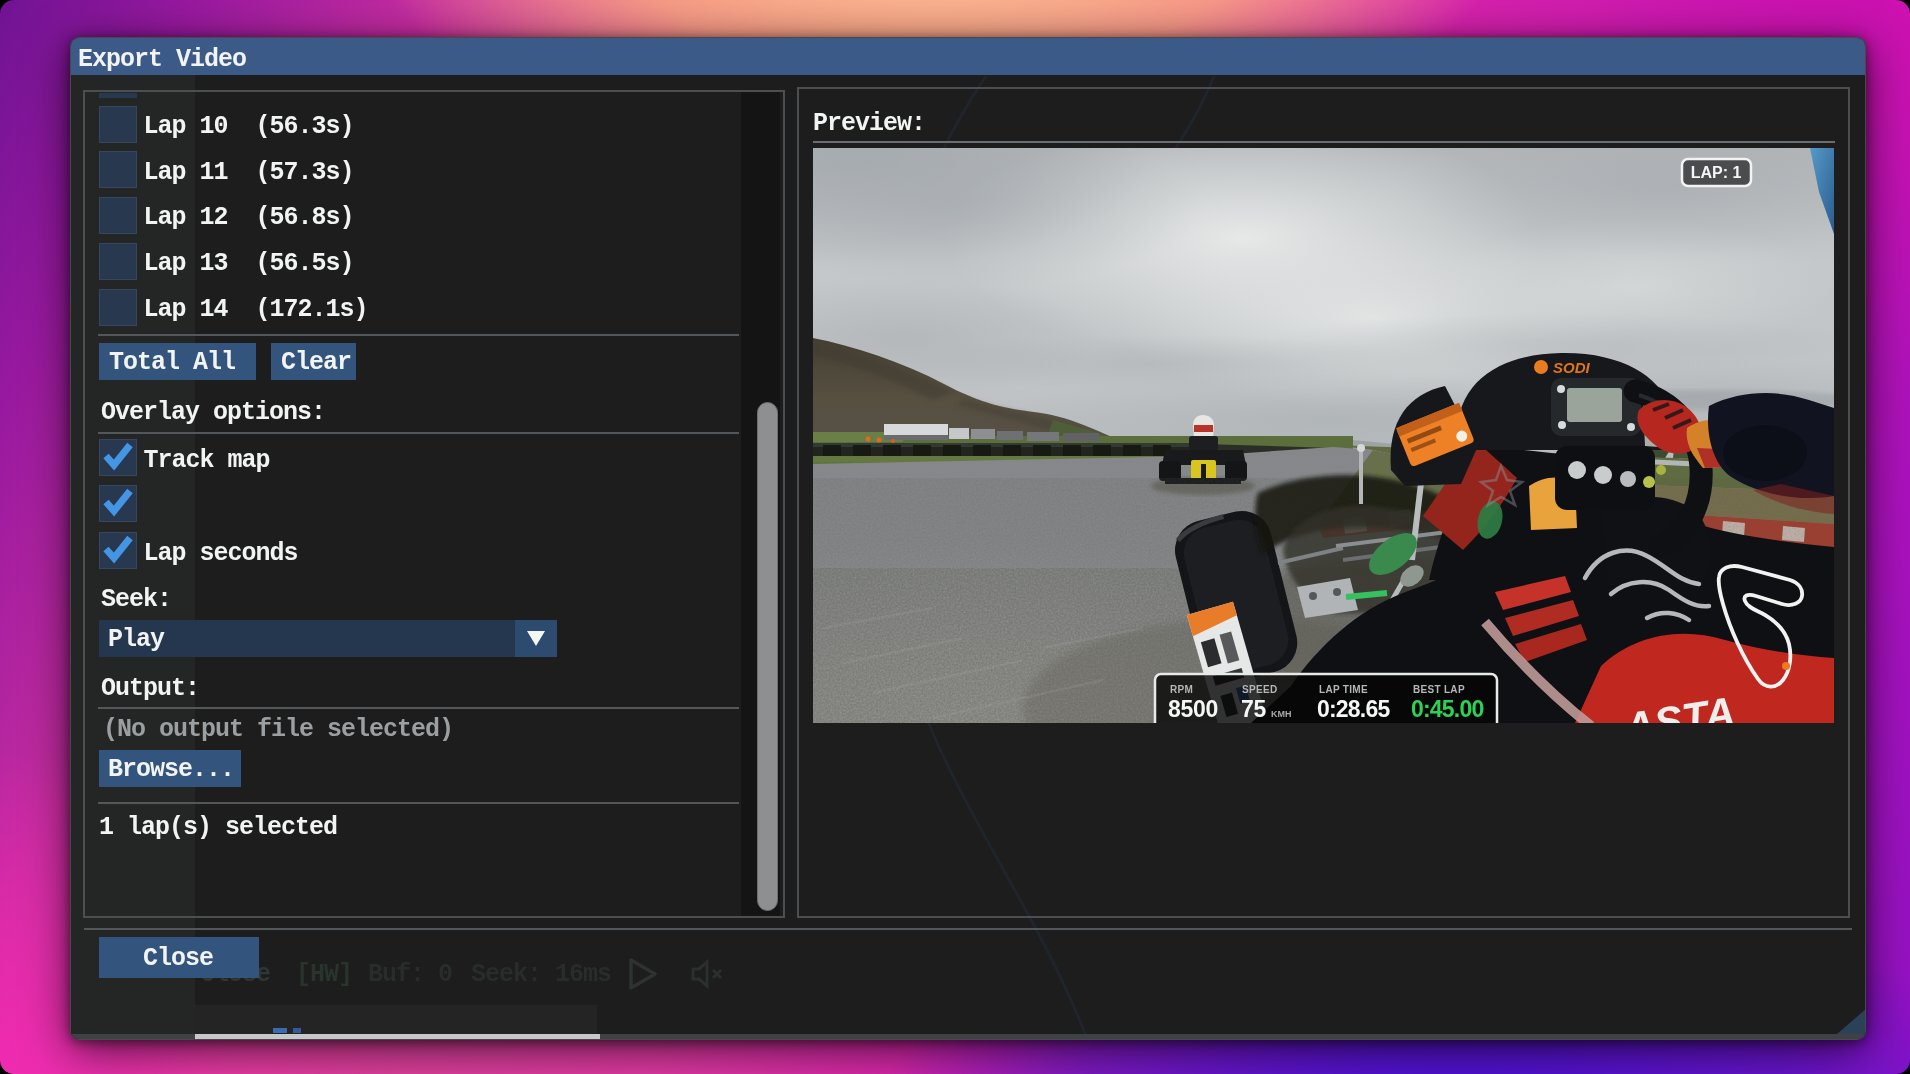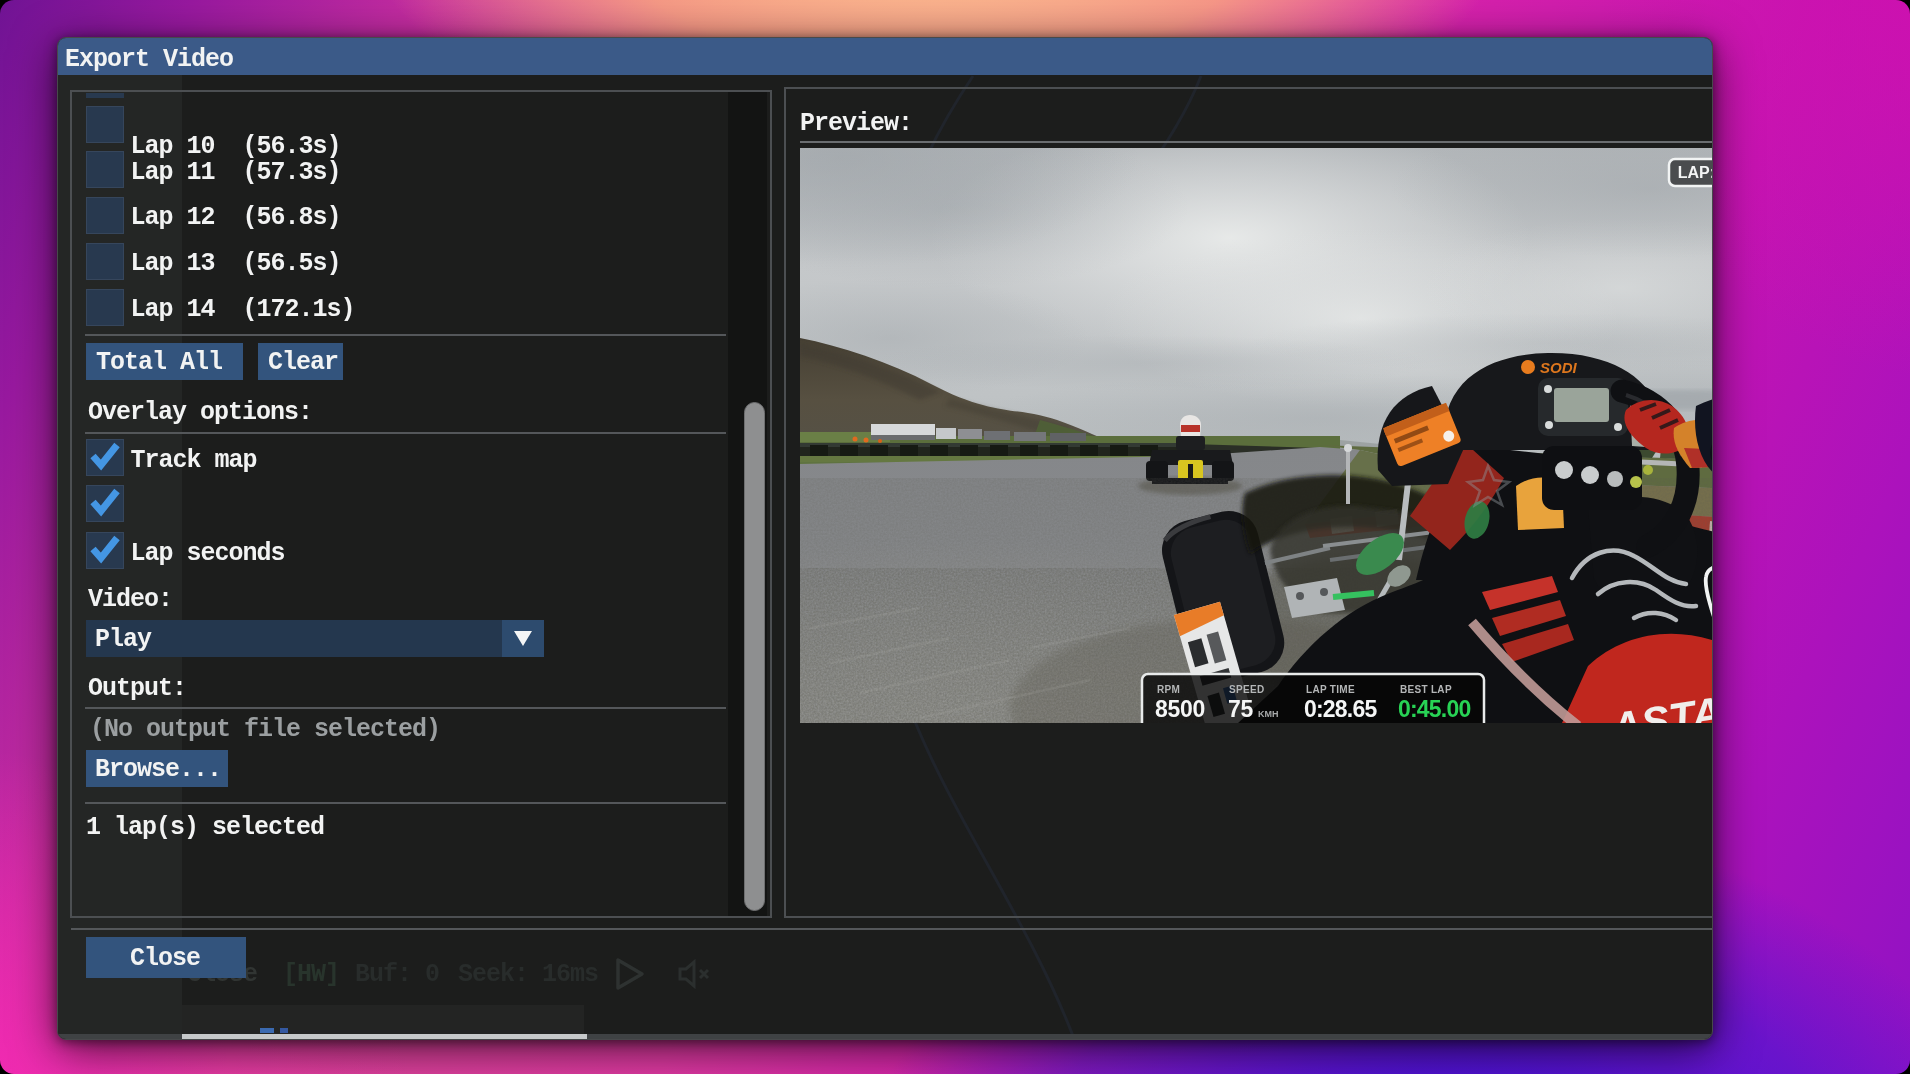--- a/index.html
+++ b/index.html
@@ -5,21 +5,21 @@
   * { margin:0; padding:0; box-sizing:border-box; }
   html,body { width:1910px; height:1074px; background:#000; overflow:hidden; }
   #grad { position:absolute; left:0; top:0; width:1910px; height:1074px; border-radius:14px;
     background:
       radial-gradient(ellipse 780px 400px at 49% -10%, rgba(255,215,150,1), rgba(252,175,128,0.8) 45%, rgba(250,140,125,0) 75%),
       radial-gradient(ellipse 740px 500px at 75% 112%, rgba(38,16,225,0.95), rgba(52,22,215,0.5) 55%, rgba(70,30,200,0) 78%),
       radial-gradient(ellipse 680px 500px at -4% 103%, rgba(250,40,182,0.95), rgba(250,40,182,0) 72%),
       radial-gradient(ellipse 520px 560px at 103% -2%, rgba(208,17,174,0.92), rgba(208,17,174,0) 72%),
       linear-gradient(115deg, #701394 0%, #98199f 8%, #c62da0 18%, #e0469b 30%, #e23aa4 48%, #d420ac 62%, #c414b2 76%, #ac12bc 88%, #9012c4 100%);
   }
-  #win { position:absolute; left:57px; top:37px; width:1656px; height:1003px; border-radius:9px;
+  #win { position:absolute; left:70px; top:37px; width:1796px; height:1003px; border-radius:9px;
     background:#1c1d1c; border:1px solid #47494b; box-shadow:0 10px 45px rgba(0,0,0,0.65), 0 2px 12px rgba(0,0,0,0.5); overflow:hidden; }
   .mono { font-family:"Liberation Mono", monospace; font-size:25px; letter-spacing:-1.0px; font-weight:bold; color:#f2f3f3; white-space:pre; }
   #titlebar { position:absolute; left:0; top:0; width:100%; height:37px; background:#3b5a88; }
   #titletext { position:absolute; left:7px; top:6.5px; }
   #sidebar { position:absolute; left:0; top:37px; width:124px; height:966px; background:#242625; }
   .sep { position:absolute; height:2px; background:#54575a; }
   .panel { position:absolute; border:2px solid #4c4f52; background:transparent; }
   .cb { position:absolute; width:38px; height:37px; background:#28394f; border:1px solid #36465c; }
   .btn { position:absolute; background:#33547d; }
   .gtext { font-family:"Liberation Mono", monospace; font-size:25px; letter-spacing:-1.0px; font-weight:bold; white-space:pre; position:absolute; color:#282c2b; }
@@ -57,21 +57,21 @@
 
   <div style="position:absolute;left:670px;top:54px;width:39px;height:824px;background:#131413;"></div>
   <div style="position:absolute;left:686px;top:364px;width:21px;height:509px;background:#8e8f90;border:1px solid #6e6f70;border-radius:11px;"></div>
 
   <div class="cb" style="left:28px; top:54.5px; height:5px; border:none;"></div>
   <div class="cb" style="left:28px; top:67.7px;"></div>
   <div class="cb" style="left:28px; top:113.4px;"></div>
   <div class="cb" style="left:28px; top:159.1px;"></div>
   <div class="cb" style="left:28px; top:204.8px;"></div>
   <div class="cb" style="left:28px; top:250.5px;"></div>
-  <div class="mono" style="position:absolute;left:72.5px;top:74px;margin-top:20px;">Lap 10  (56.3s)</div>
+  <div class="mono" style="position:absolute;left:72.5px;top:74px;">Lap 10  (56.3s)</div>
   <div class="mono" style="position:absolute;left:72.5px;top:119.7px;">Lap 11  (57.3s)</div>
   <div class="mono" style="position:absolute;left:72.5px;top:165.4px;">Lap 12  (56.8s)</div>
   <div class="mono" style="position:absolute;left:72.5px;top:211.1px;">Lap 13  (56.5s)</div>
   <div class="mono" style="position:absolute;left:72.5px;top:256.8px;">Lap 14  (172.1s)</div>
   <div class="sep" style="left:27px; top:296px; width:641px;"></div>
 
   <div class="btn" style="left:28px; top:305px; width:157px; height:37px;"></div>
   <div class="mono" style="position:absolute;left:38px;top:310px;">Total All</div>
   <div class="btn" style="left:200px; top:305px; width:85px; height:37px;"></div>
   <div class="mono" style="position:absolute;left:210px;top:310px;">Clear</div>
@@ -86,21 +86,21 @@
     </svg>
   <svg width="40" height="40" style="position:absolute;left:27px;top:444.4px;">
       <path d="M8,20 L16,29 L32,9" stroke="#4496e4" stroke-width="7" fill="none"></path>
     </svg>
   <svg width="40" height="40" style="position:absolute;left:27px;top:490.8px;">
       <path d="M8,20 L16,29 L32,9" stroke="#4496e4" stroke-width="7" fill="none"></path>
     </svg>
   <div class="mono" style="position:absolute;left:72.5px;top:407.9px;">Track map</div>
   <div class="mono" style="position:absolute;left:72.5px;top:500.7px;">Lap seconds</div>
 
-  <div class="mono" style="position:absolute;left:30px;top:547px;">Video:</div>
+  <div class="mono" style="position:absolute;left:30px;top:547px;">Seek:</div>
   <div style="position:absolute;left:28px;top:582px;width:458px;height:37px;background:#24374e;"></div>
   <div style="position:absolute;left:444px;top:582px;width:42px;height:37px;background:#2d4b6e;"></div>
   <div style="position:absolute;left:456px;top:593px;width:0;height:0;border-left:9px solid transparent;border-right:9px solid transparent;border-top:15px solid #f4f5f5;"></div>
   <div class="mono" style="position:absolute;left:37px;top:587px;">Play</div>
 
   <div class="mono" style="position:absolute;left:30px;top:636px;">Output:</div>
   <div class="sep" style="left:27px; top:669px; width:641px;"></div>
   <div class="mono" style="position:absolute;left:32px;top:677px;color:#9b9fa1;">(No output file selected)</div>
   <div class="btn" style="left:28px; top:711.5px; width:142px; height:37px;"></div>
   <div class="mono" style="position:absolute;left:37px;top:716.5px;">Browse...</div>

